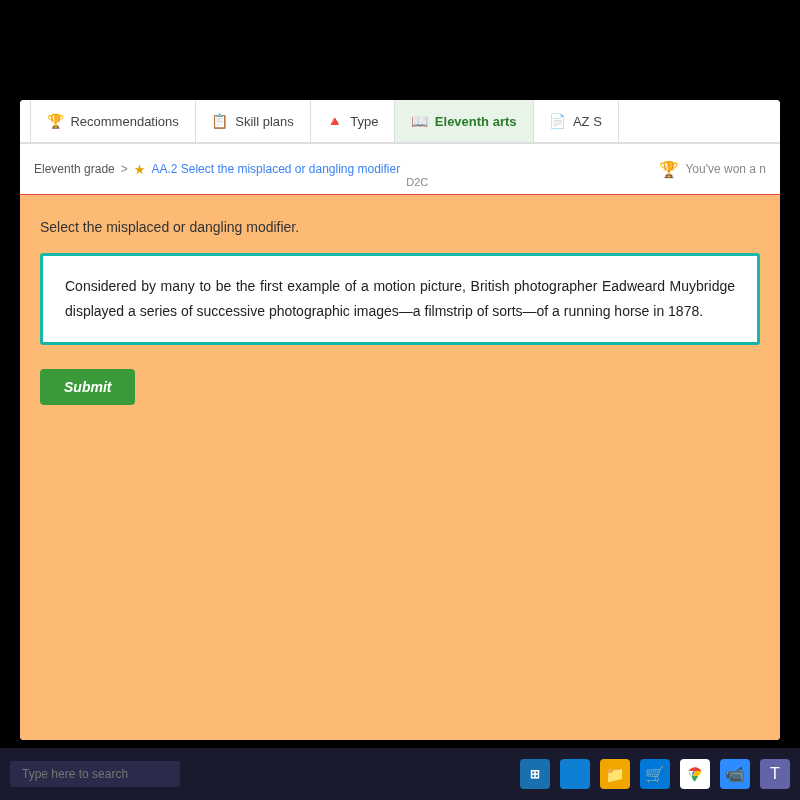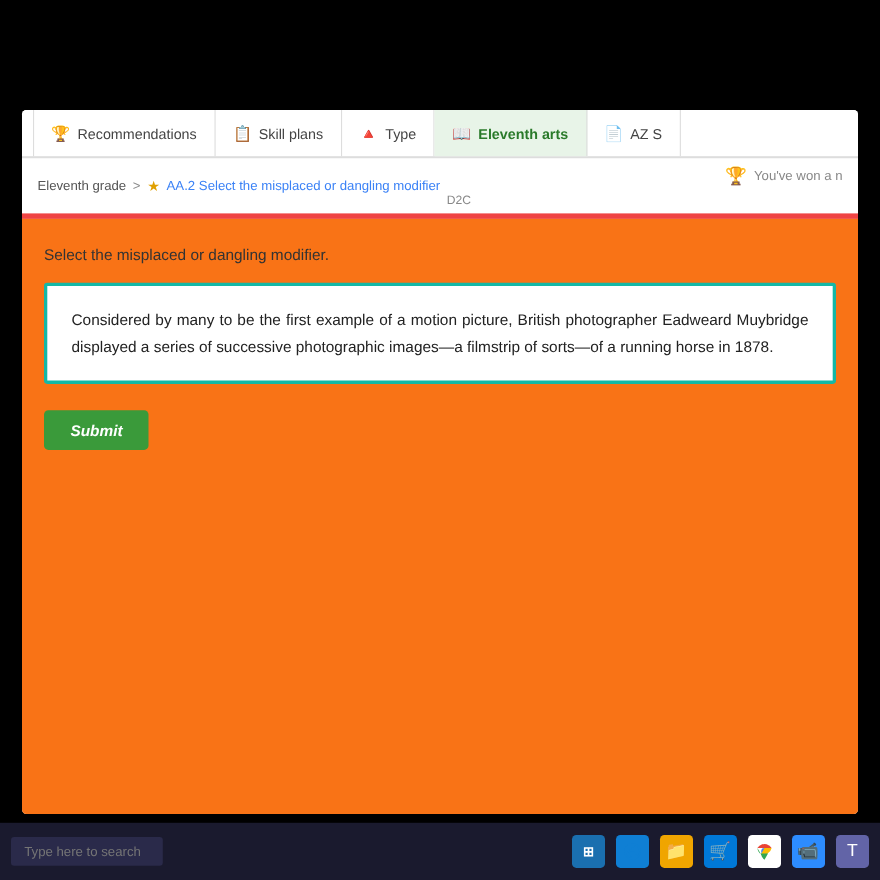--- a/index.html
+++ b/index.html
@@ -56,23 +56,23 @@
 
     .nav-tab.active {
       background: #e8f4e8;
       color: #2a7a2a;
       font-weight: bold;
     }
 
     
     .breadcrumb-bar {
       background: #fff;
-      border-bottom: 5px solid #ef4444;
-      display: flex;
-      align-items: flex-start;
+      border-bottom: 1px solid #ef4444;
+      display: flex;
+      align-items: center;
       justify-content: space-between;
       padding: 6px 14px;
       font-size: 12px;
       color: #555;
     }
 
     .breadcrumb-left {
       display: flex;
       align-items: center;
       gap: 6px;
@@ -111,21 +111,21 @@
     }
 
     .trophy-icon {
       color: #f0c040;
       font-size: 16px;
     }
 
     
     .main-content {
       flex: 1;
-      background: #f97316;
+      background: #fdba74;
       padding: 24px 20px;
     }
 
     .question-label {
       font-size: 14px;
       color: #333;
       margin-bottom: 18px;
     }
 
     .text-box {
@@ -167,21 +167,21 @@
       gap: 8px;
     }
 
     .taskbar-search {
       background: #2a2a4a;
       border: none;
       color: #ccc;
       padding: 6px 12px;
       font-size: 12px;
       border-radius: 3px;
-      width: 138px;
+      width: 170px;
       flex-shrink: 0;
     }
 
     .taskbar-icons {
       display: flex;
       align-items: center;
       gap: 10px;
       margin-left: auto;
     }
 

